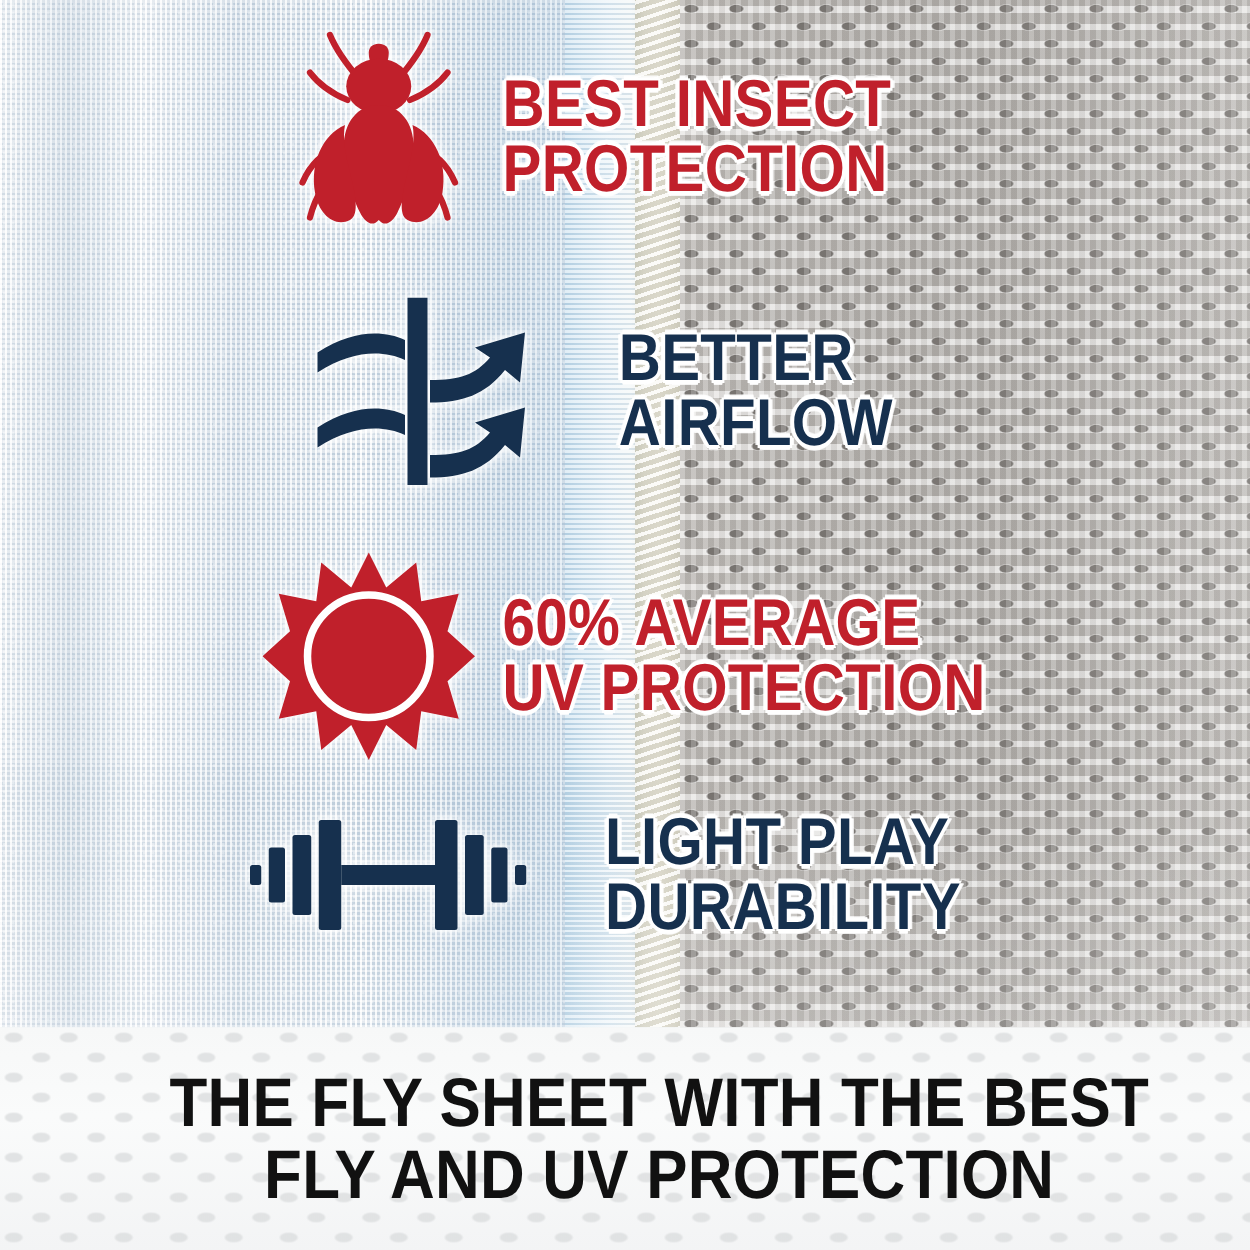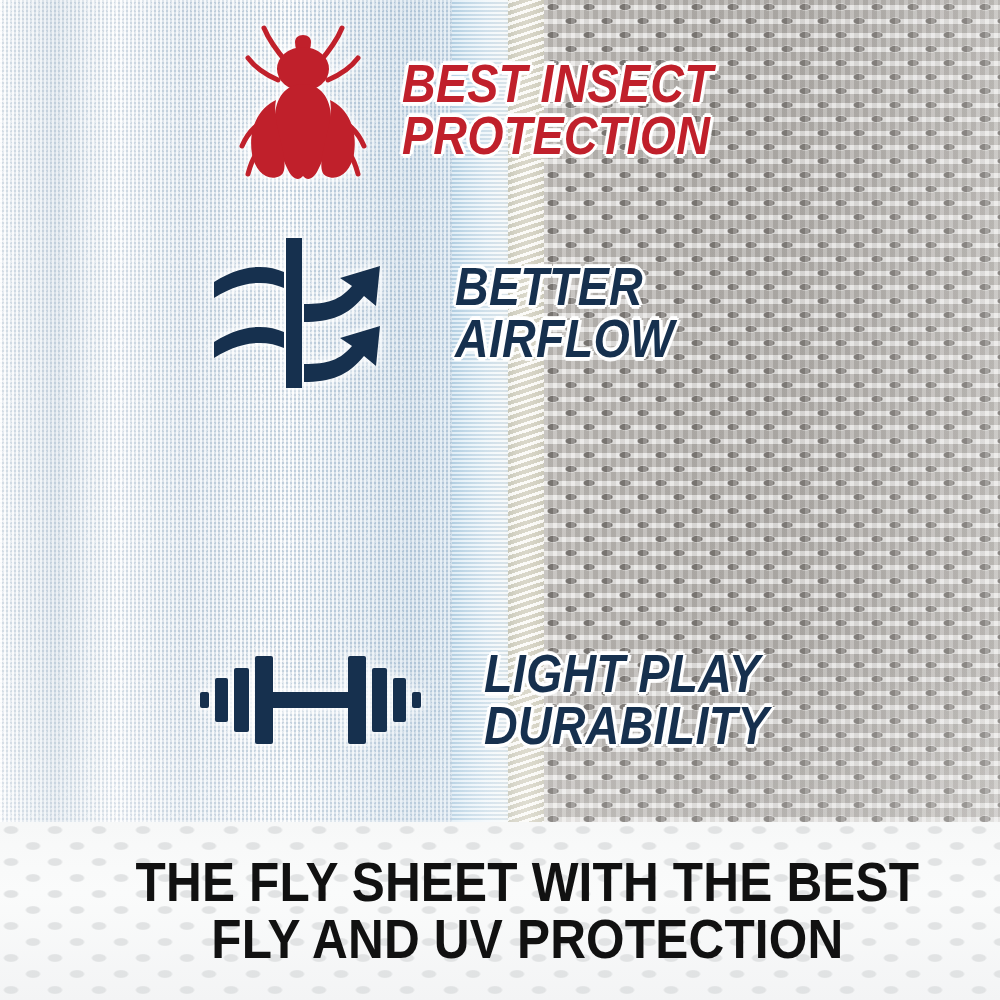--- a/index.html
+++ b/index.html
@@ -72,42 +72,42 @@
   
   #photo-sheen{position:absolute;left:0;top:0;width:1000px;height:822px;
     background:
       linear-gradient(90deg, rgba(255,255,255,.12) 0%, rgba(255,255,255,0) 30%,
                       rgba(255,255,255,0) 70%, rgba(255,255,255,.14) 100%),
       linear-gradient(0deg, rgba(255,255,255,.16) 0%, rgba(255,255,255,0) 22%);
     pointer-events:none;}
 
   
   #features{position:absolute;left:0;top:0;width:1000px;height:822px;}
-  .feature{position:absolute;display:flex;align-items:center;font-style:italic;}
+  .feature{position:absolute;display:flex;align-items:center;}
   .ficon{flex:0 0 auto;display:flex;align-items:center;justify-content:center;
          filter:drop-shadow(0 0 3px rgba(255,255,255,.95))
                 drop-shadow(0 0 6px rgba(255,255,255,.8));}
   .flabel{font-weight:700;line-height:.98;letter-spacing:.005em;
           transform:scaleX(.88);transform-origin:left center;white-space:pre-line;}
   .flabel.red{color:#C0202B;
     text-shadow:
       -3px 0 #fff, 3px 0 #fff, 0 -3px #fff, 0 3px #fff,
       -2px -2px #fff, 2px -2px #fff, -2px 2px #fff, 2px 2px #fff,
       -4px 0 rgba(255,255,255,.85), 4px 0 rgba(255,255,255,.85),
       0 -4px rgba(255,255,255,.85), 0 4px rgba(255,255,255,.85);}
   .flabel.navy{color:#16304E;
     text-shadow:
       -3px 0 #fff, 3px 0 #fff, 0 -3px #fff, 0 3px #fff,
       -2px -2px #fff, 2px -2px #fff, -2px 2px #fff, 2px 2px #fff,
       -4px 0 rgba(255,255,255,.85), 4px 0 rgba(255,255,255,.85),
       0 -4px rgba(255,255,255,.85), 0 4px rgba(255,255,255,.85);}
 
   
   #feat-0{left:228px;top:22px;}
-  #feat-1{left:200px;top:238px;}
+  #feat-1{left:200px;top:238px;padding-left:40px;}
   #feat-2{left:210px;top:440px;}
   #feat-3{left:198px;top:648px;gap:31px;}
 
   #feat-0 .flabel{font-size:53px;margin-left:24px;margin-top:-4px;}
   #feat-1 .flabel{font-size:53px;margin-left:30px;}
   #feat-2 .flabel{font-size:53px;margin-left:22px;}
   #feat-3 .flabel{font-size:53px;margin-left:30px;}
 
   
   #caption{position:absolute;left:0;top:822px;width:1000px;height:178px;
@@ -182,20 +182,33 @@
           <path d="M104 66 C128 66 140 62 152 48 L140 40 L180 28 L176 68 L164 58
                    C148 78 130 84 104 84 Z" fill="#16304E"></path>
           <path d="M104 126 C128 126 140 122 152 108 L140 100 L180 88 L176 128 L164 118
                    C148 138 130 144 104 144 Z" fill="#16304E"></path>
         </svg>
       </div>
       <div class="flabel navy">BETTER
 AIRFLOW</div>
     </div>
 
+    <div class="feature" id="feat-2">
+      <div class="ficon">
+        <svg width="170" height="170" viewBox="0 0 170 170" aria-hidden="true">
+          <polygon fill="#C0202B" points="
+            85,2 99,30 123,10 127,41 157,35 148,65 170,85 148,105 157,135 127,129
+            123,160 99,140 85,168 71,140 47,160 43,129 13,135 22,105 0,85 22,65
+            13,35 43,41 47,10 71,30"></polygon>
+          <circle cx="85" cy="85" r="49" fill="none" stroke="#ffffff" stroke-width="6"></circle>
+        </svg>
+      </div>
+      <div class="flabel red">60% AVERAGE
+UV PROTECTION</div>
+    </div>
 
     <div class="feature" id="feat-3">
       <div class="ficon">
         <svg width="225" height="100" viewBox="0 0 225 100" aria-hidden="true">
           <g fill="#16304E">
             <rect x="2" y="42" width="9" height="16" rx="2"></rect>
             <rect x="17" y="28" width="13" height="44" rx="2"></rect>
             <rect x="36" y="18" width="15" height="64" rx="2"></rect>
             <rect x="57" y="6" width="18" height="88" rx="2"></rect>
             <rect x="75" y="42" width="75" height="16"></rect>

